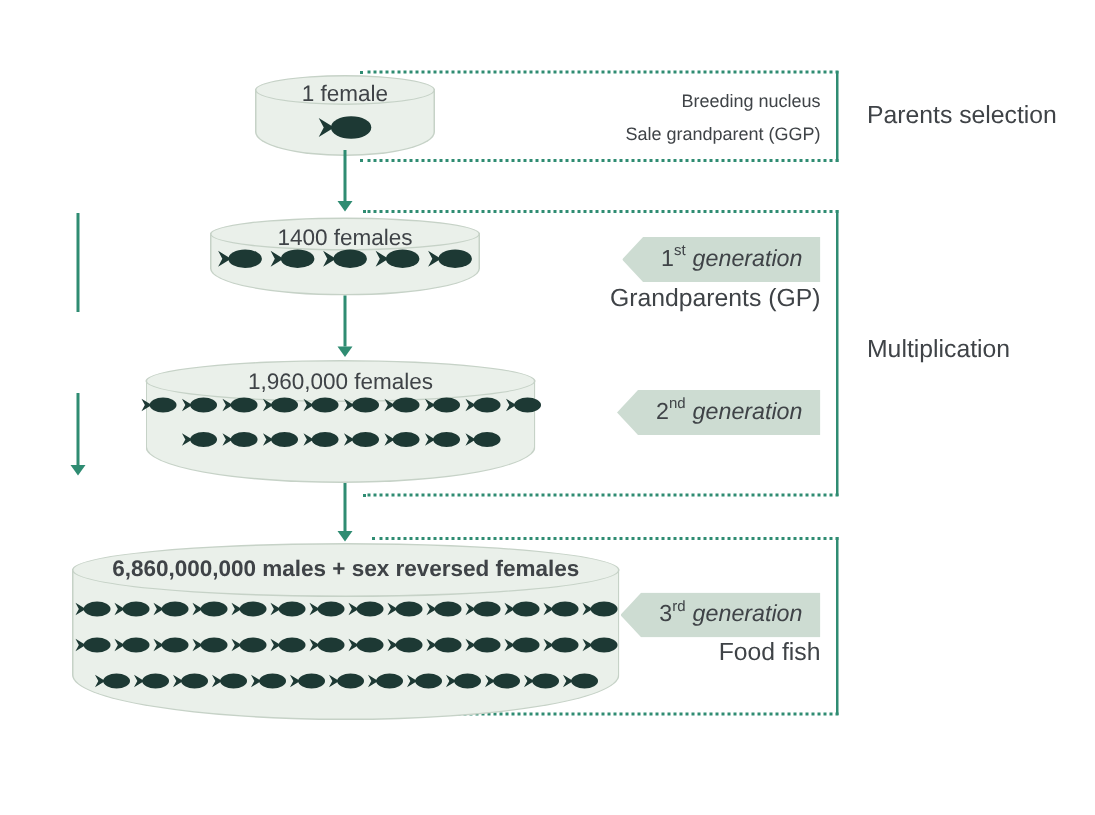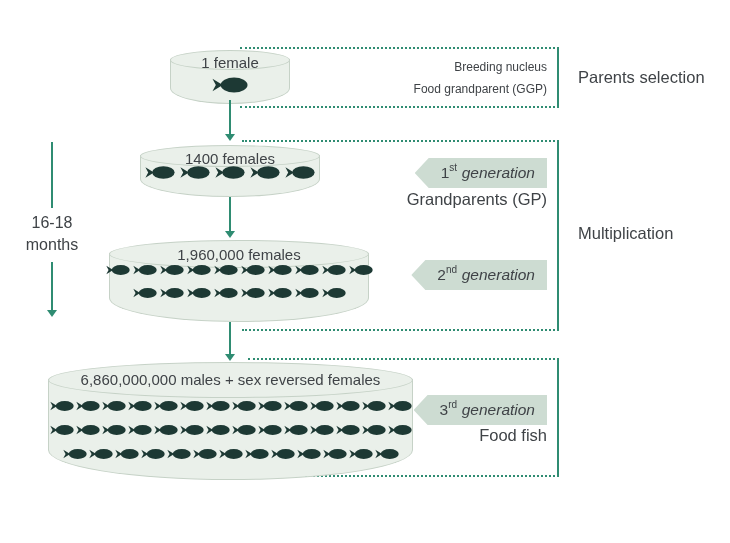--- a/index.html
+++ b/index.html
@@ -38,26 +38,26 @@
 
   #cyl-ggp { left:170px; top:50px;  width:120px; height:54px; }
   #cyl-ggp .lid{ height:18px; } #cyl-ggp .body{ top:9px;  border-radius:0 0 50% 50% / 0 0 16px 16px; }
   #cyl-ggp .cyl-label{ top:4px; } #cyl-ggp .cyl-fish{ top:26px; } #cyl-ggp .fish{ width:36px; height:18px; }
 
   #cyl-gp  { left:140px; top:145px; width:180px; height:52px; }
   #cyl-gp .lid{ height:20px; } #cyl-gp .body{ top:10px; border-radius:0 0 50% 50% / 0 0 18px 18px; }
   #cyl-gp .cyl-label{ top:5px;text-align:center; } #cyl-gp .cyl-fish{ top:20px; }
   #cyl-gp .fish{ width:30px; height:15px; } #cyl-gp .fish-row{ gap:5px; }
 
-  #cyl-p   { left:97px;  top:240px; width:260px; height:82px;margin-left:12px; }
+  #cyl-p   { left:97px;  top:240px; width:260px; height:82px; }
   #cyl-p .lid{ height:26px; } #cyl-p .body{ top:13px; border-radius:0 0 50% 50% / 0 0 24px 24px; }
   #cyl-p .cyl-label{ top:6px; } #cyl-p .cyl-fish{ top:24px; gap:11px; }
   #cyl-p .fish{ width:24px; height:12px; } #cyl-p .fish-row{ gap:3px; }
 
-  #cyl-food{ left:48px;  top:362px; width:365px; height:118px; }
+  #cyl-food{ left:48px;  top:362px; width:365px; height:118px;font-weight:bold; }
   #cyl-food .lid{ height:34px; } #cyl-food .body{ top:17px; border-radius:0 0 50% 50% / 0 0 30px 30px; }
   #cyl-food .cyl-label{ top:9px; } #cyl-food .cyl-fish{ top:38px; gap:12px; }
   #cyl-food .fish{ width:24px; height:12px; } #cyl-food .fish-row{ gap:2px; }
 
   
   .varrow{ position:absolute; width:2px; background:var(--teal); z-index:3; }
   .varrow.head::after{
     content:''; position:absolute; bottom:-7px; left:-4px;
     border-left:5px solid transparent; border-right:5px solid transparent;
     border-top:7px solid var(--teal);
@@ -351,29 +351,25 @@
           </svg>
         </div>
       </div>
   </div>
 
   <div class="varrow head" id="arrow-1"></div>
   <div class="varrow head" id="arrow-2"></div>
   <div class="varrow head" id="arrow-3"></div>
 
   <div class="varrow" id="timeline-seg1"></div>
-  <div id="timeline-label">
-    <div>16-18</div>
-    <div>months</div>
-  </div>
   <div class="varrow head" id="timeline-seg2"></div>
 
   <div class="rtext" id="ann-ggp">
     <div>Breeding nucleus</div>
-    <div>Food grandparent (GGP)</div>
+    <div>Sale grandparent (GGP)</div>
   </div>
 
   <div class="gen-tag" id="tag-gp">
     <span><span>1</span><sup>st</sup><span class="rest">generation</span></span>
   </div>
   <div class="rtext tier-sub" id="sub-gp">Grandparents (GP)</div>
 
   <div class="gen-tag" id="tag-p">
     <span><span>2</span><sup>nd</sup><span class="rest">generation</span></span>
   </div>

